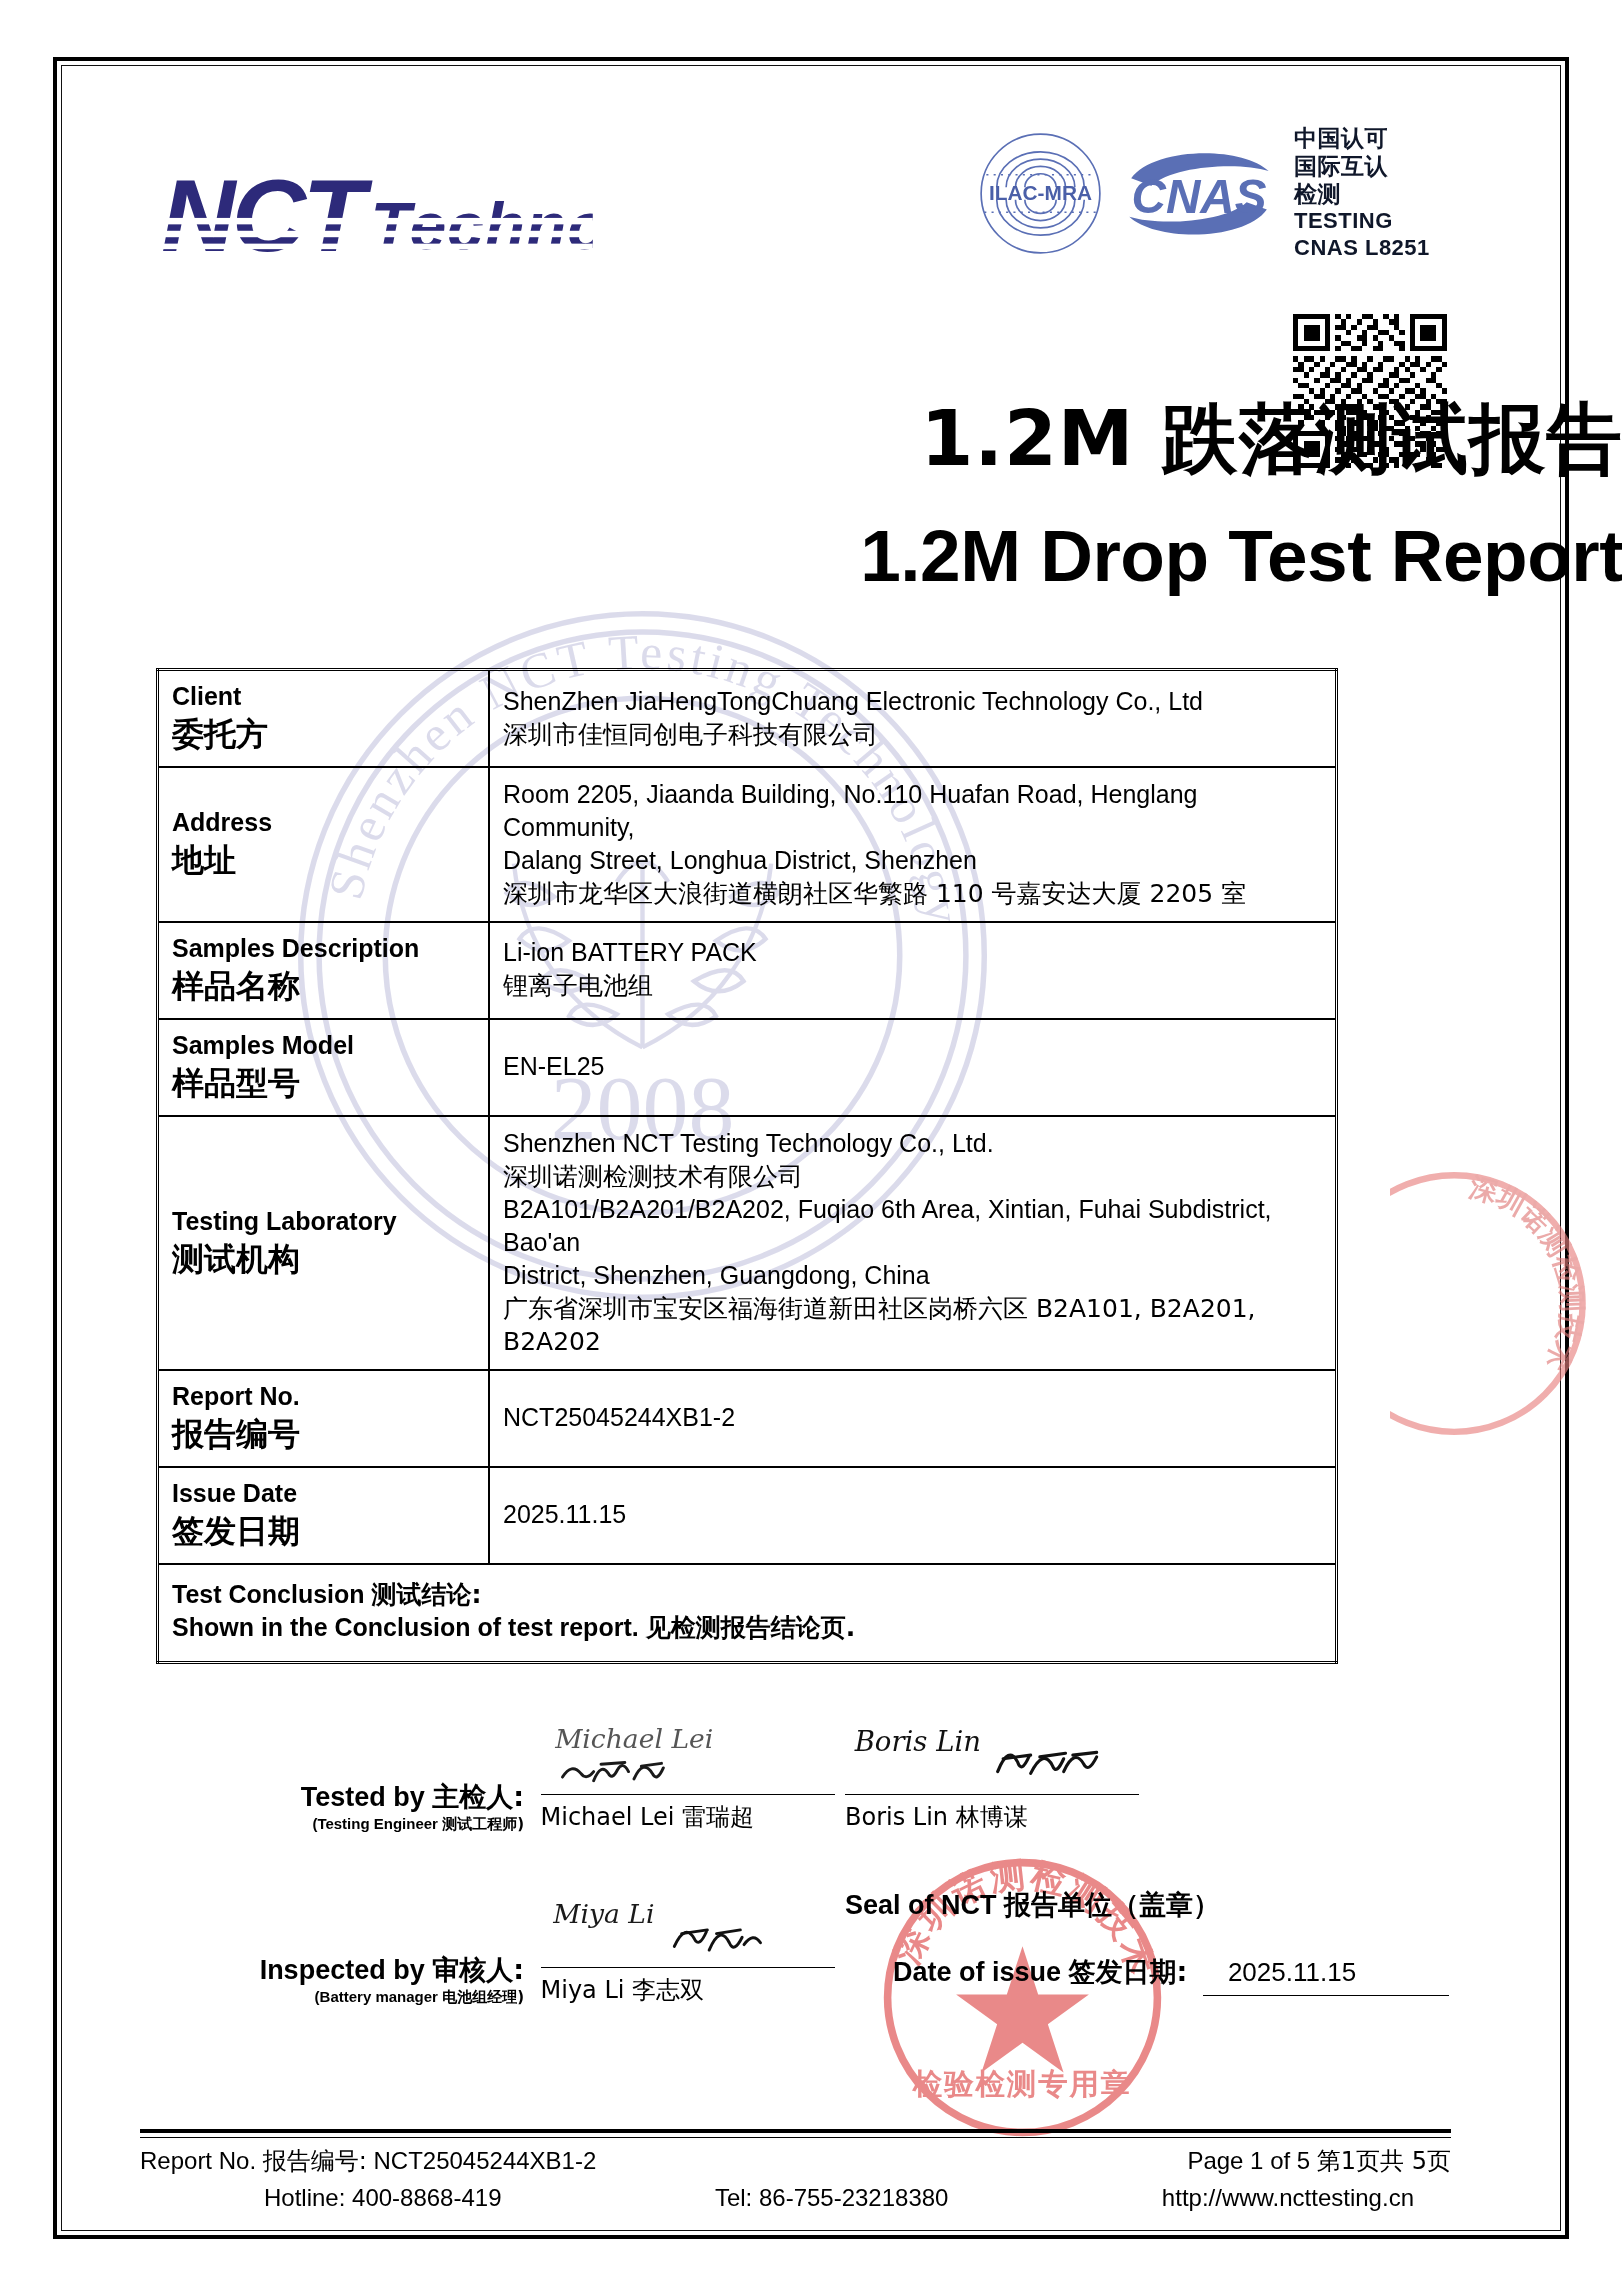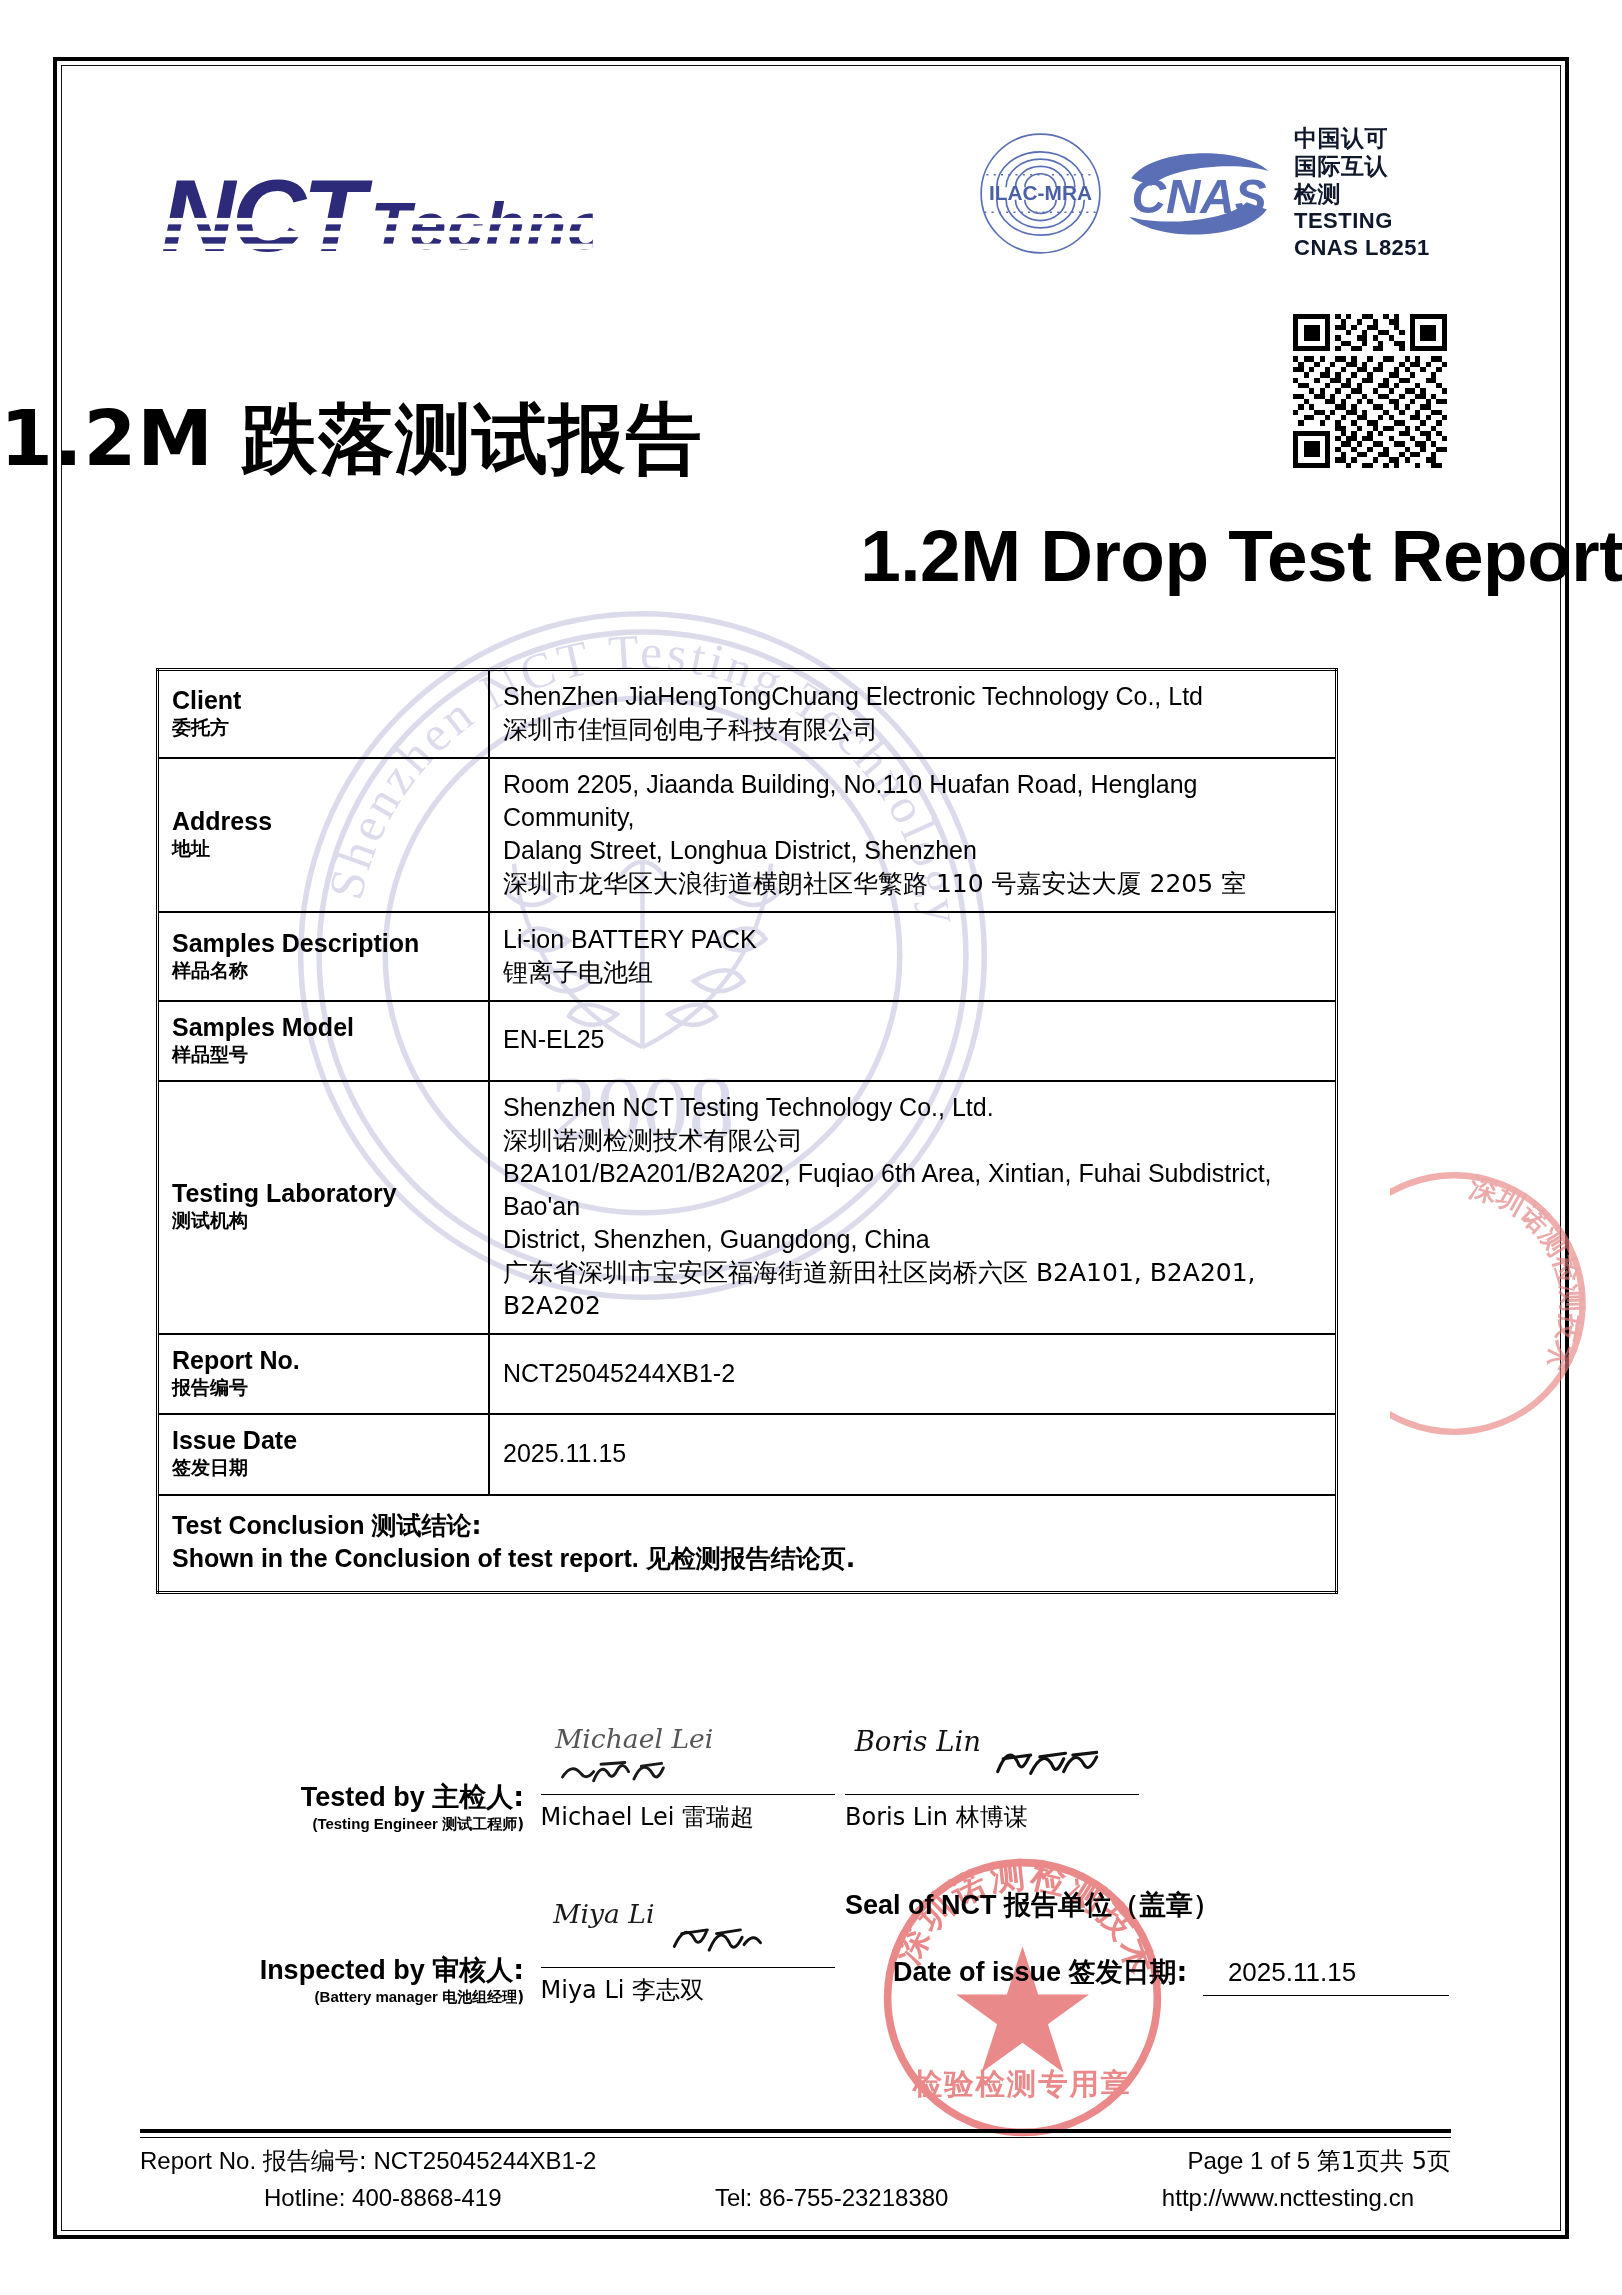--- a/index.html
+++ b/index.html
@@ -95,21 +95,21 @@
     width: 162px;
     height: 154px;
     z-index: 4;
   }
 
   
   .title-cn {
     position: absolute;
     left: 0; right: 0;
     top: 389px;
-    text-align: left;
+    text-align: right;
     font-size: 76px;
     font-weight: bold;
     letter-spacing: 0.9px;
     z-index: 4;
     font-family: "DejaVu Sans", sans-serif;
   }
   .title-en {
     position: absolute;
     left: 0; right: 0;
     top: 514px;
@@ -137,22 +137,22 @@
     vertical-align: middle;
     font-size: 25px;
     line-height: 1.32;
   }
   .info-table td.label {
     width: 303px;
     font-weight: bold;
   }
   .info-table td.label .cn {
     font-weight: bold;
-    font-family: Liberation Mono, monospace;
-    font-size: 19px;
+    font-family: Liberation Sans, sans-serif;
+    font-size: 32px;
   }
   .info-table td.value {
     font-weight: normal;
   }
   .info-table td .cn {
     font-family: "DejaVu Sans", sans-serif;
   }
   .conclusion-cell {
     font-weight: bold;
     font-size: 26px;

